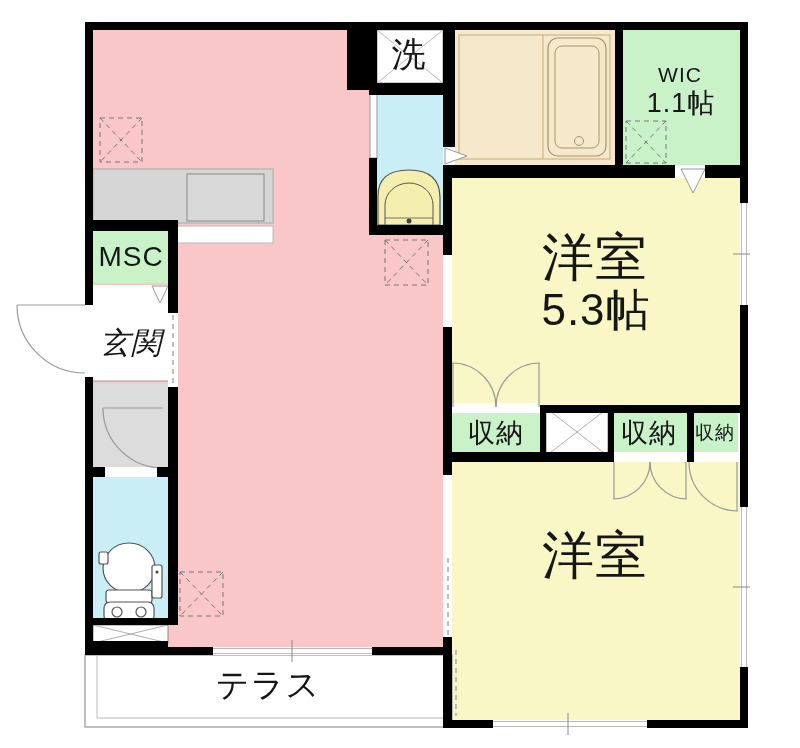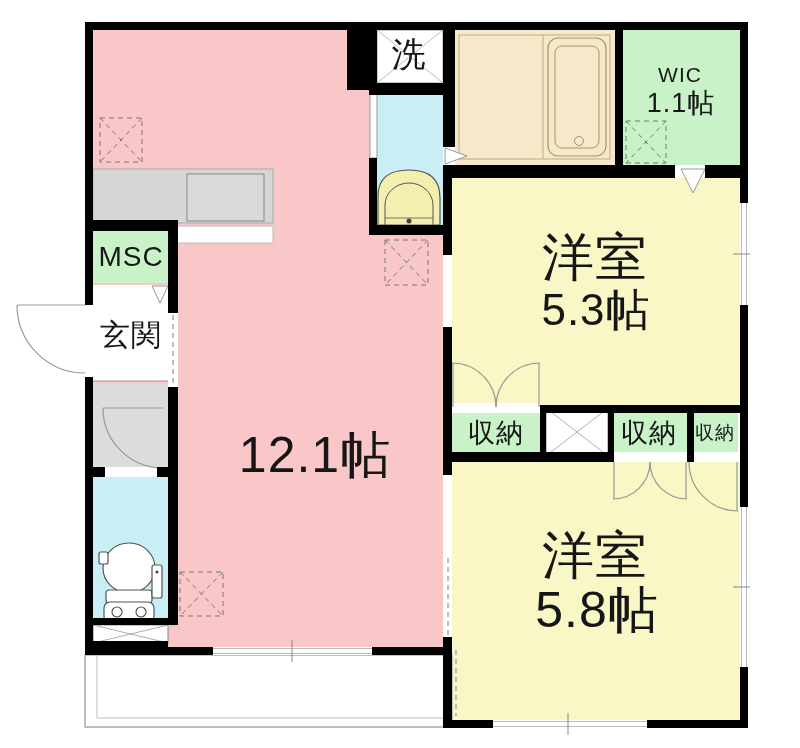--- a/index.html
+++ b/index.html
@@ -224,26 +224,25 @@
     <rect x="85" y="220" width="93" height="11" class="wall"></rect>
     <rect x="168" y="231" width="10" height="82" class="wall"></rect>
     <rect x="168" y="387" width="10" height="238" class="wall"></rect>
     <rect x="93" y="467" width="12" height="10" class="wall"></rect>
     <rect x="157" y="467" width="21" height="10" class="wall"></rect>
     <rect x="93" y="618" width="75" height="7" class="wall"></rect>
     <rect x="93" y="641" width="75" height="8" class="wall"></rect>
   </g>
 </svg>
 
-  <div class="label" style="left:315px;top:455px;font-size:50px;">12.1帖</div>
   <div class="label" style="left:595px;top:257px;font-size:52px;">洋室</div>
   <div class="label" style="left:596px;top:310px;font-size:44px;">5.3帖</div>
   <div class="label" style="left:595px;top:555px;font-size:52px;">洋室</div>
-  <div class="label" style="left:597px;top:610px;font-size:50px;">5.8帖</div>
   <div class="label" style="left:680px;top:74px;font-size:21px;">WIC</div>
   <div class="label" style="left:681px;top:103px;font-size:27px;">1.1帖</div>
   <div class="label" style="left:131px;top:257px;font-size:28px;text-align:center;">MSC</div>
-  <div class="label" style="left:131px;top:335px;font-size:30px;">玄関</div>
+  <div class="label" style="left:131px;top:343px;font-size:30px;font-style:italic;">玄関</div>
   <div class="label" style="left:409px;top:54px;font-size:34px;">洗</div>
   <div class="label" style="left:496px;top:433px;font-size:27px;">収納</div>
   <div class="label" style="left:649px;top:433px;font-size:27px;">収納</div>
   <div class="label" style="left:715px;top:432px;font-size:19px;">収納</div>
+  <div class="label" style="left:268px;top:684px;font-size:33px;">テラス</div>
 </div>
 
 </body></html>

